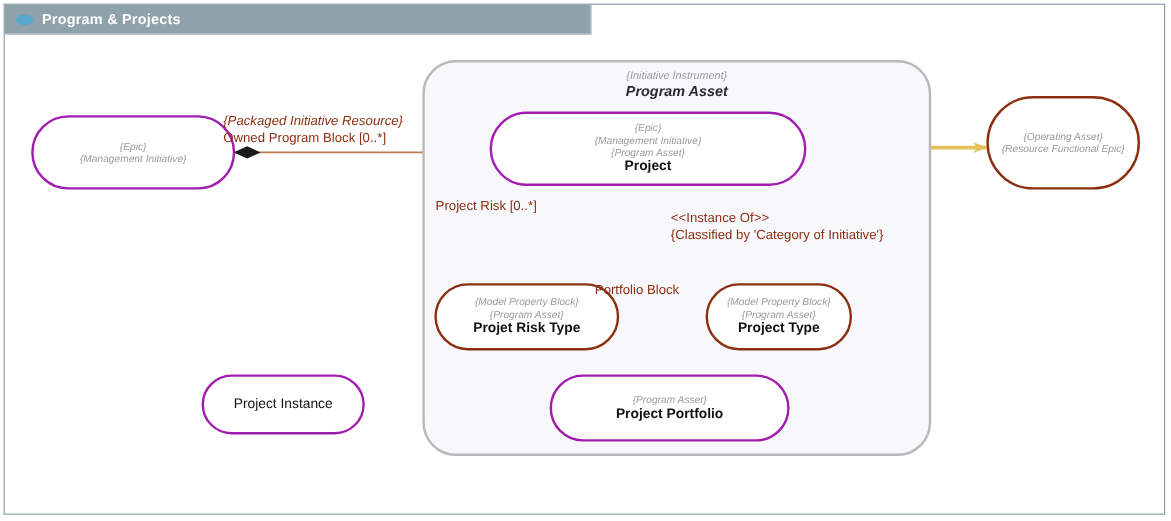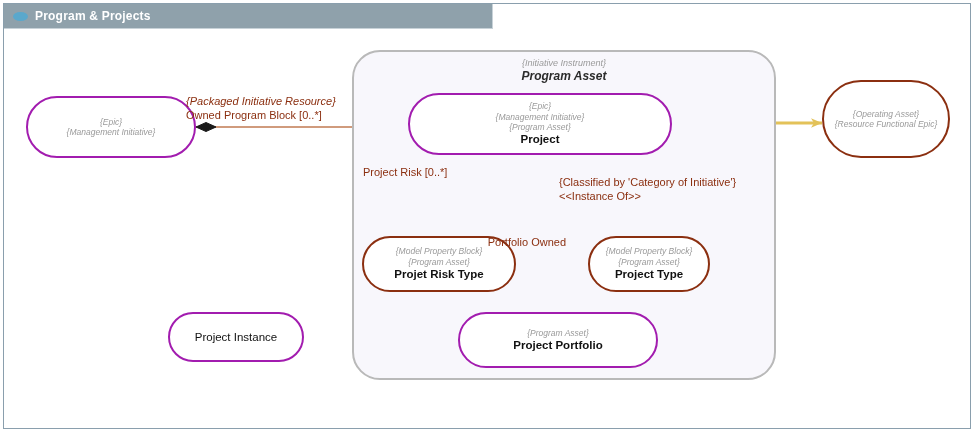--- a/index.html
+++ b/index.html
@@ -197,22 +197,22 @@
   <div class="elabel" style="left:186px;top:95px;width:160px;">
     <span class="it">{Packaged Initiative Resource}</span>
     <span class="pl">Owned Program Block [0..*]</span>
   </div>
 
   <div class="elabel" style="left:363px;top:166px;width:110px;">
     <span class="pl">Project Risk [0..*]</span>
   </div>
 
   <div class="elabel" style="left:559px;top:176px;width:190px;">
+    <span class="pl">&lt;&lt;Instance Of&gt;&gt;</span>
     <span class="pl">{Classified by 'Category of Initiative'}</span>
-    <span class="pl">&lt;&lt;Instance Of&gt;&gt;</span>
   </div>
 
   <div class="elabel" style="left:476px;top:236px;width:90px;text-align:right;">
-    <span class="pl">Portfolio Owned</span>
+    <span class="pl">Portfolio Block</span>
   </div>
 
 
 </div>
 
 </body></html>

